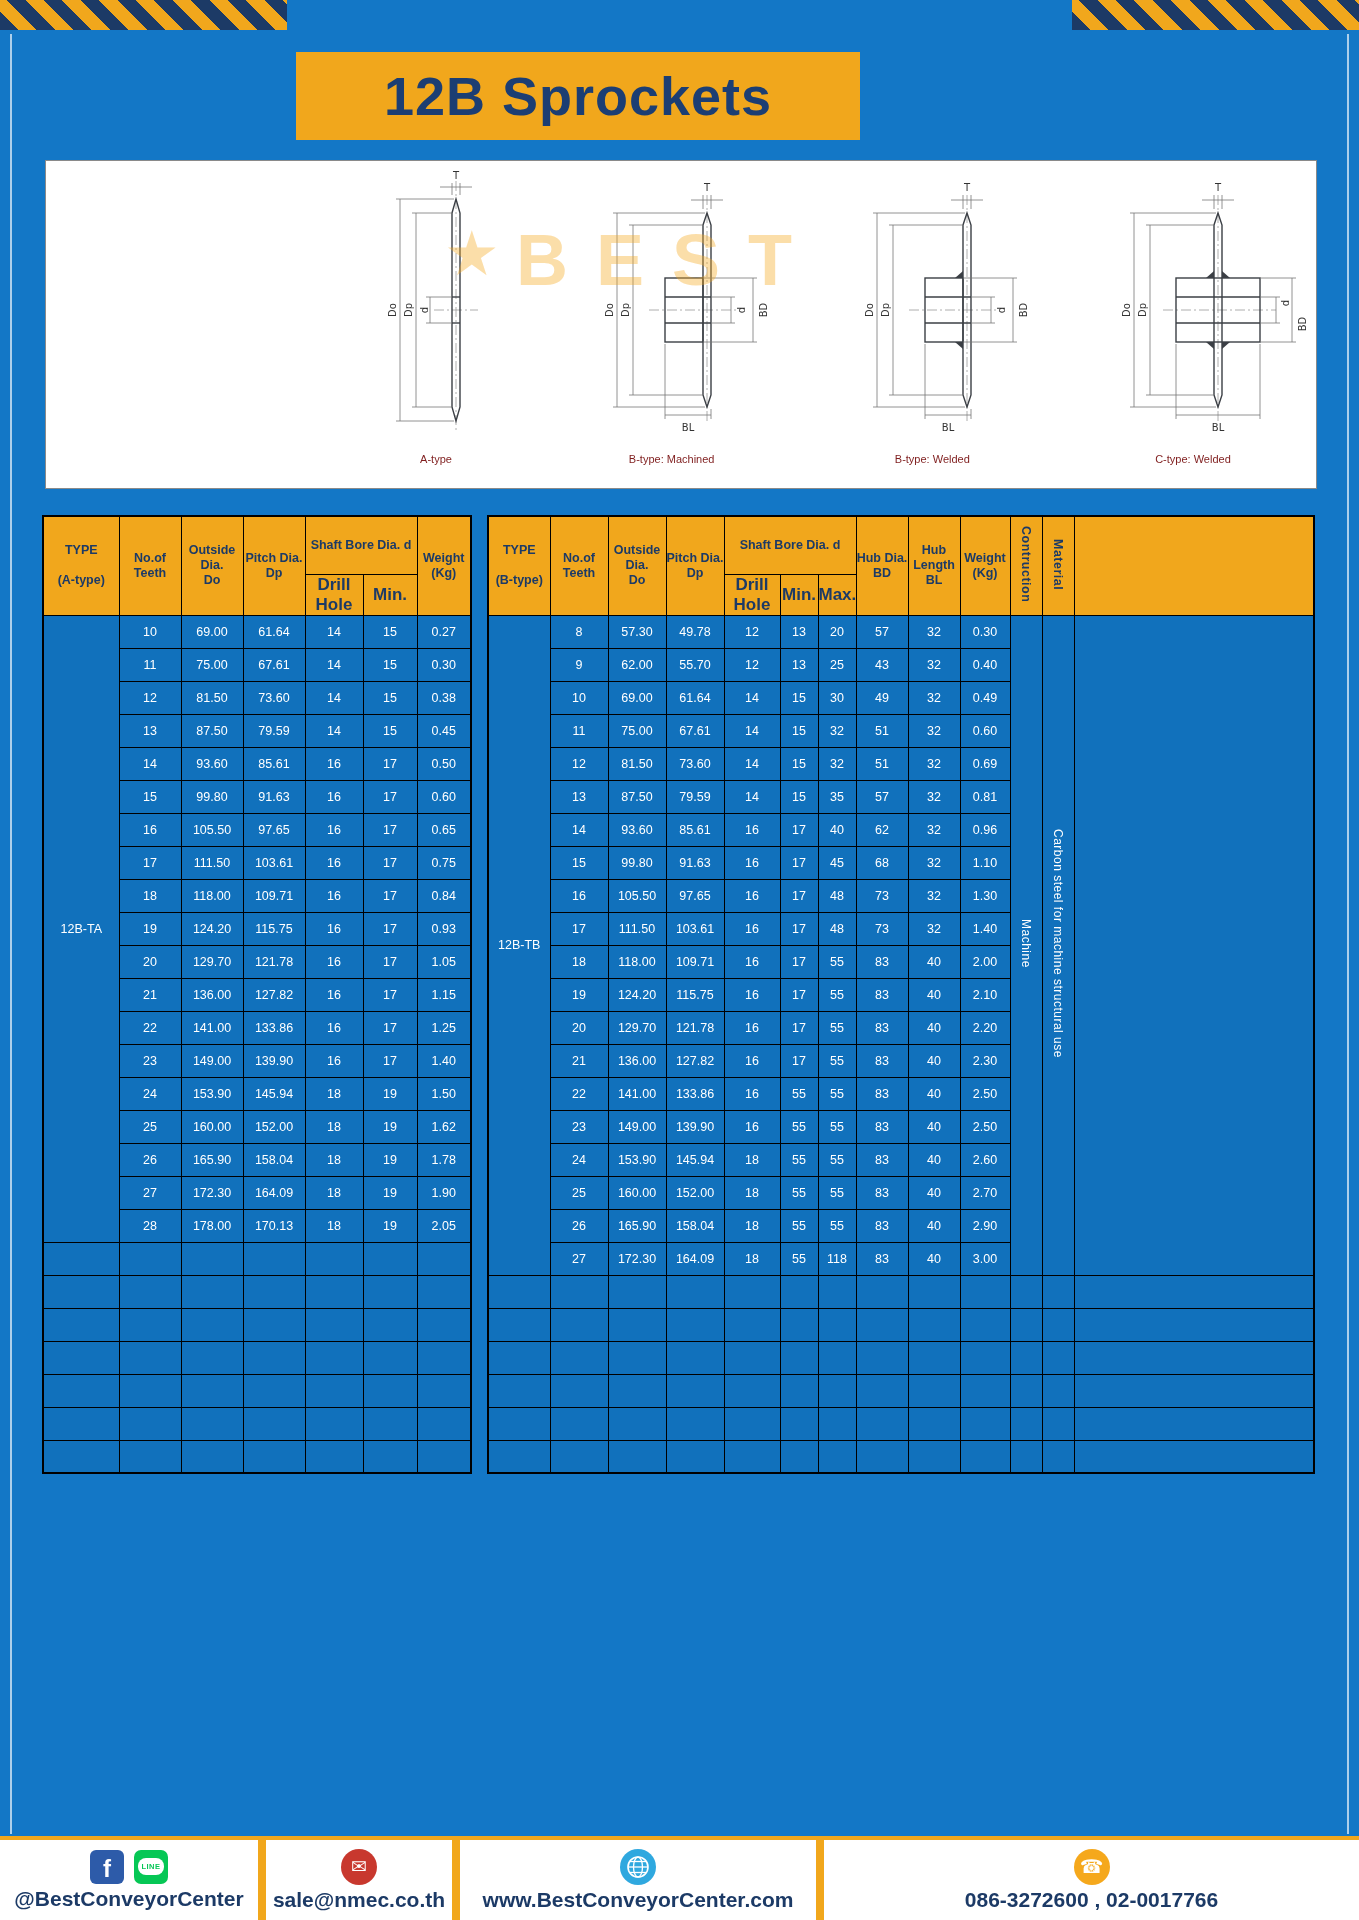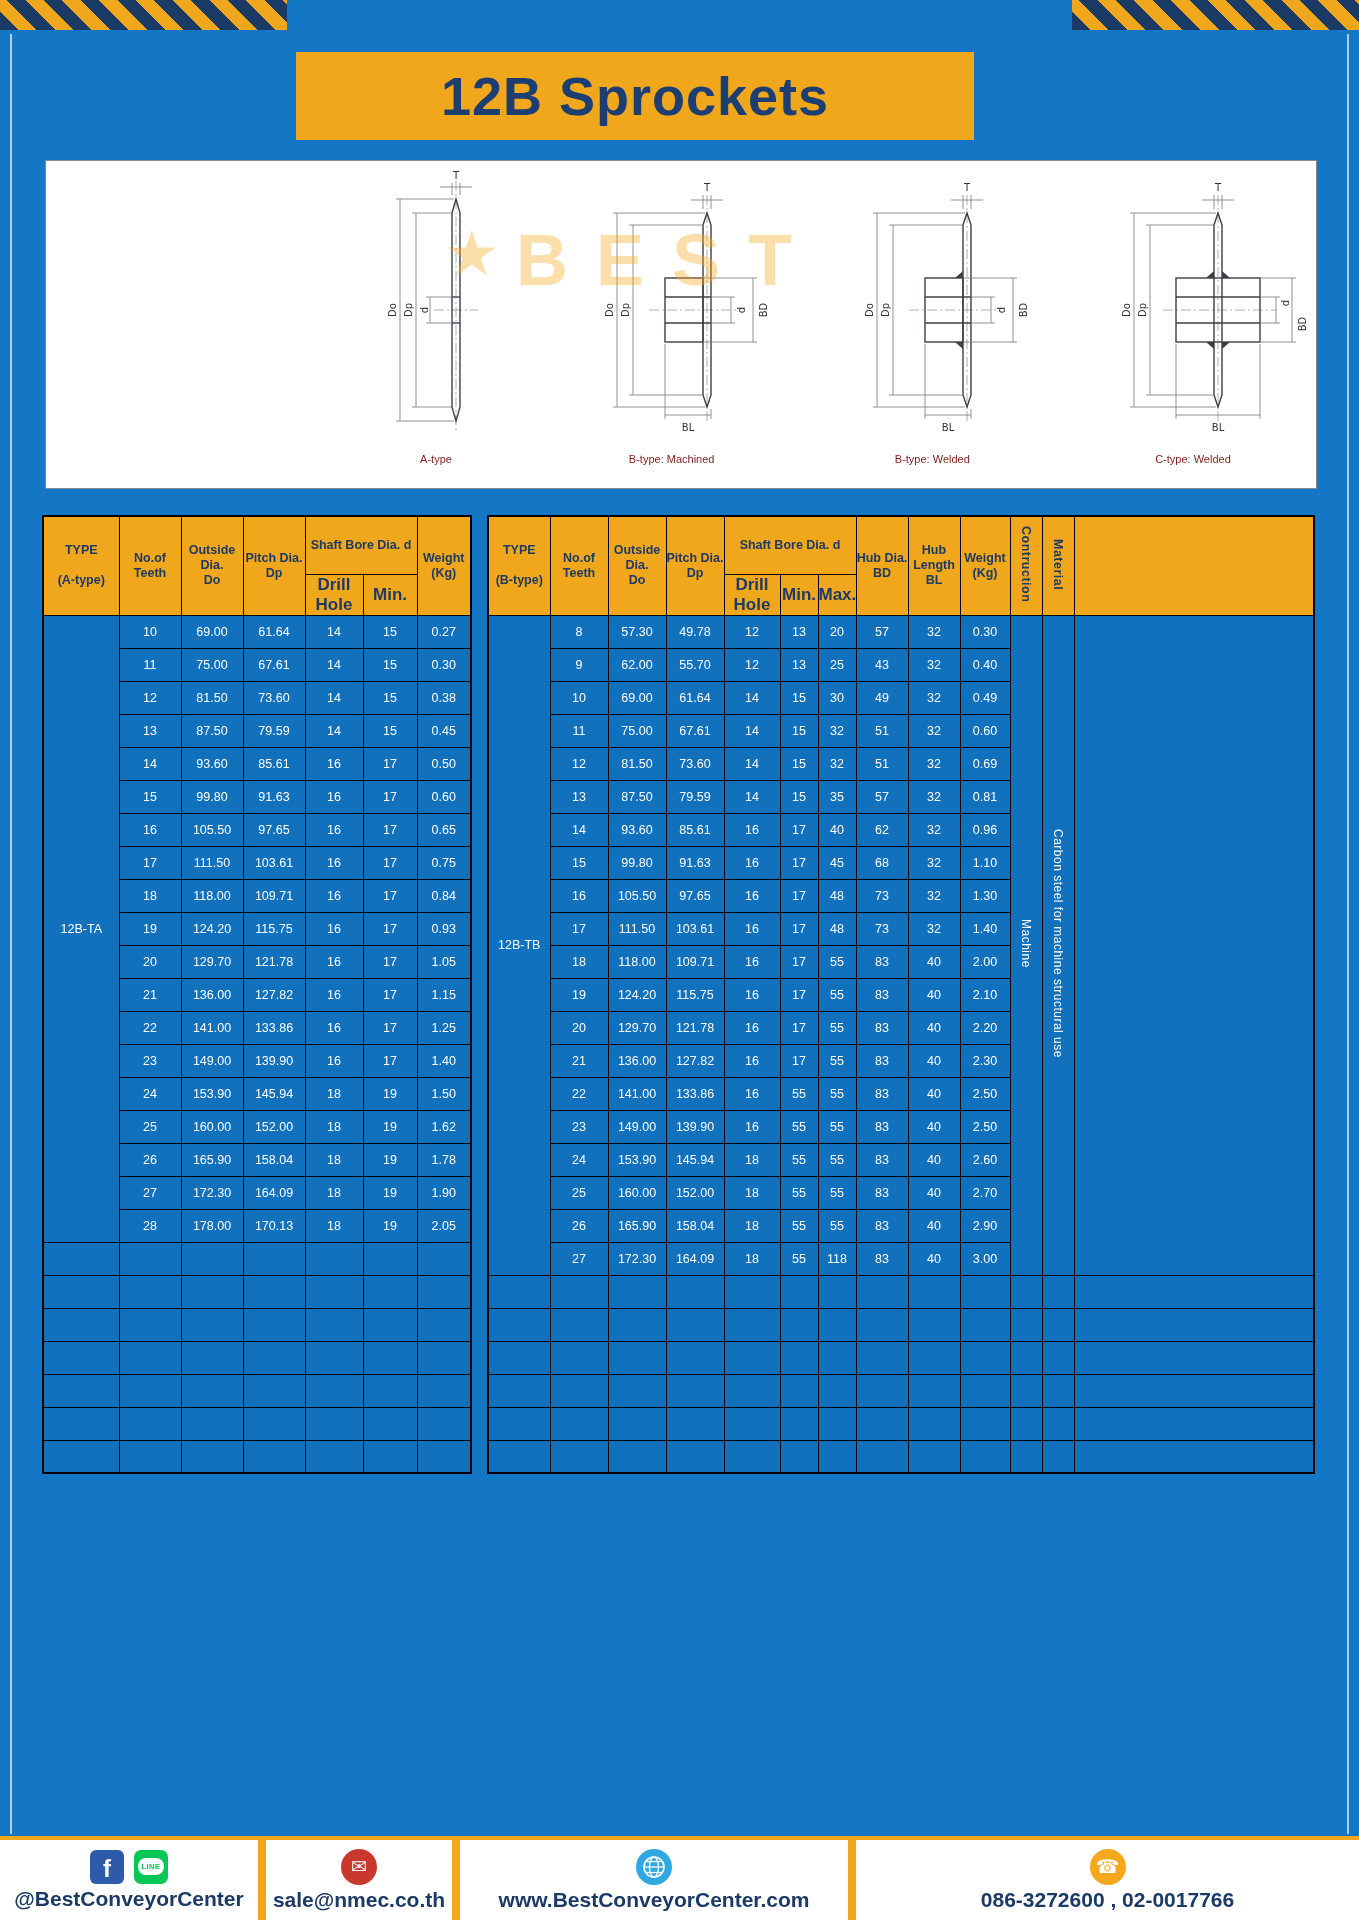--- a/index.html
+++ b/index.html
@@ -10,21 +10,21 @@
   }
   
   .hazard{position:absolute;top:0;height:30px;
     background:repeating-linear-gradient(45deg,#1C3A66 0,#1C3A66 13px,#F1A71C 13px,#F1A71C 26px);}
   .hazard.left{left:0;width:287px}
   .hazard.right{right:0;width:287px}
   .edge-line{position:absolute;top:34px;height:1800px;width:2px;background:rgba(255,255,255,.65)}
   .edge-line.l{left:10px}.edge-line.r{right:10px}
 
   
-  .title-banner{position:absolute;left:296px;top:52px;width:678px;height:88px;background:#F1A71C;
+  .title-banner{position:absolute;left:296px;top:52px;width:564px;height:88px;background:#F1A71C;
     display:flex;align-items:center;justify-content:center}
   .title-banner h1{margin:0;font-size:54px;font-weight:bold;color:#1C3E73;letter-spacing:1px}
 
   
   .diagram-box{position:absolute;left:45px;top:160px;width:1270px;height:327px;background:#fff;border:1px solid #8a8a8a}
   .specs{position:absolute;left:16px;top:90px;z-index:2}
   .specs div{font-size:19px;font-weight:bold;color:#1C3E73;line-height:27px;white-space:nowrap}
   .figs{position:absolute;left:300px;top:8px;right:8px;height:312px;display:flex;justify-content:space-between;z-index:2}
   .fig{display:flex;flex-direction:column;align-items:center}
   .fig-label{font-size:11px;color:#7f1d1d;margin-top:12px}
@@ -921,21 +921,21 @@
         </div>
       </div>
       <div class="f-text">@BestConveyorCenter</div>
     </div>
     <div class="f-sep"></div>
     <div class="f-sec" style="width:186px">
       <div class="icon-circle icon-mail">✉</div>
       <div class="f-text">sale@nmec.co.th</div>
     </div>
     <div class="f-sep"></div>
-    <div class="f-sec" style="width:388px">
+    <div class="f-sec" style="width:356px">
       <div class="icon-circle icon-globe">
         <svg width="24" height="24" viewBox="0 0 24 24">
           <circle cx="12" cy="12" r="10" fill="none" stroke="#fff" stroke-width="1.6"></circle>
           <ellipse cx="12" cy="12" rx="4.5" ry="10" fill="none" stroke="#fff" stroke-width="1.3"></ellipse>
           <line x1="2" y1="12" x2="22" y2="12" stroke="#fff" stroke-width="1.3"></line>
           <line x1="3.5" y1="6.5" x2="20.5" y2="6.5" stroke="#fff" stroke-width="1.3"></line>
           <line x1="3.5" y1="17.5" x2="20.5" y2="17.5" stroke="#fff" stroke-width="1.3"></line>
         </svg>
       </div>
       <div class="f-text">www.BestConveyorCenter.com</div>

